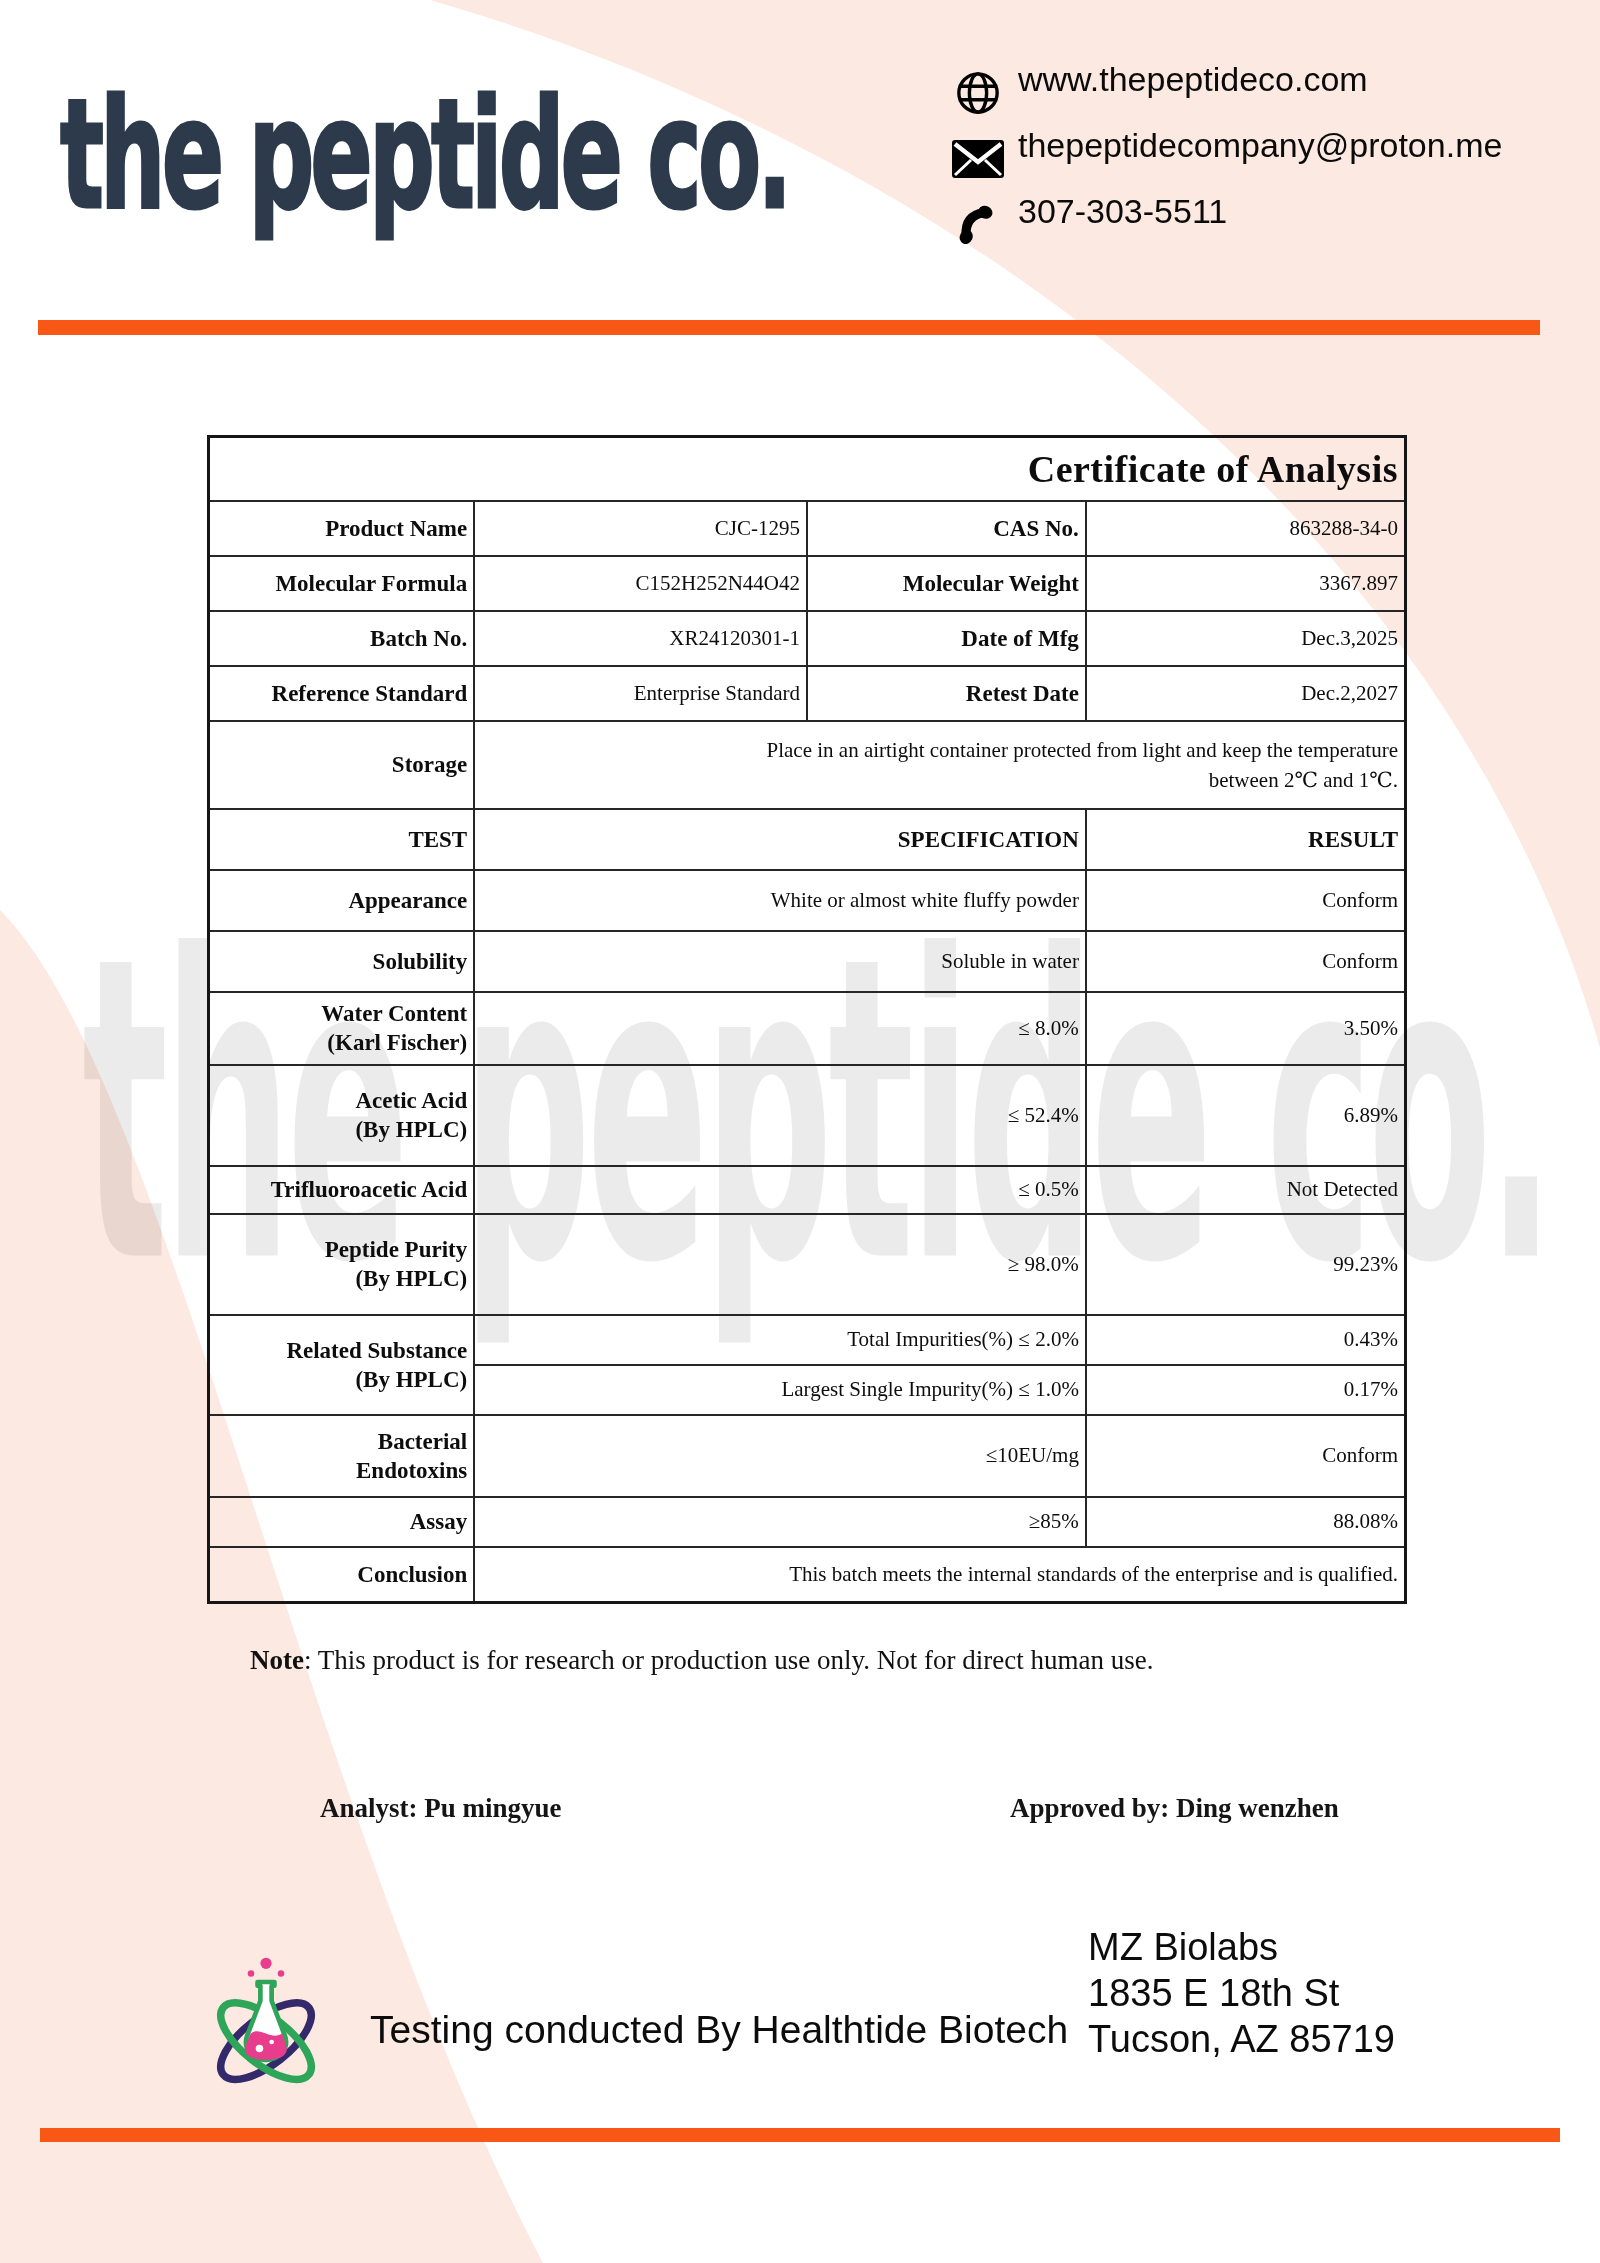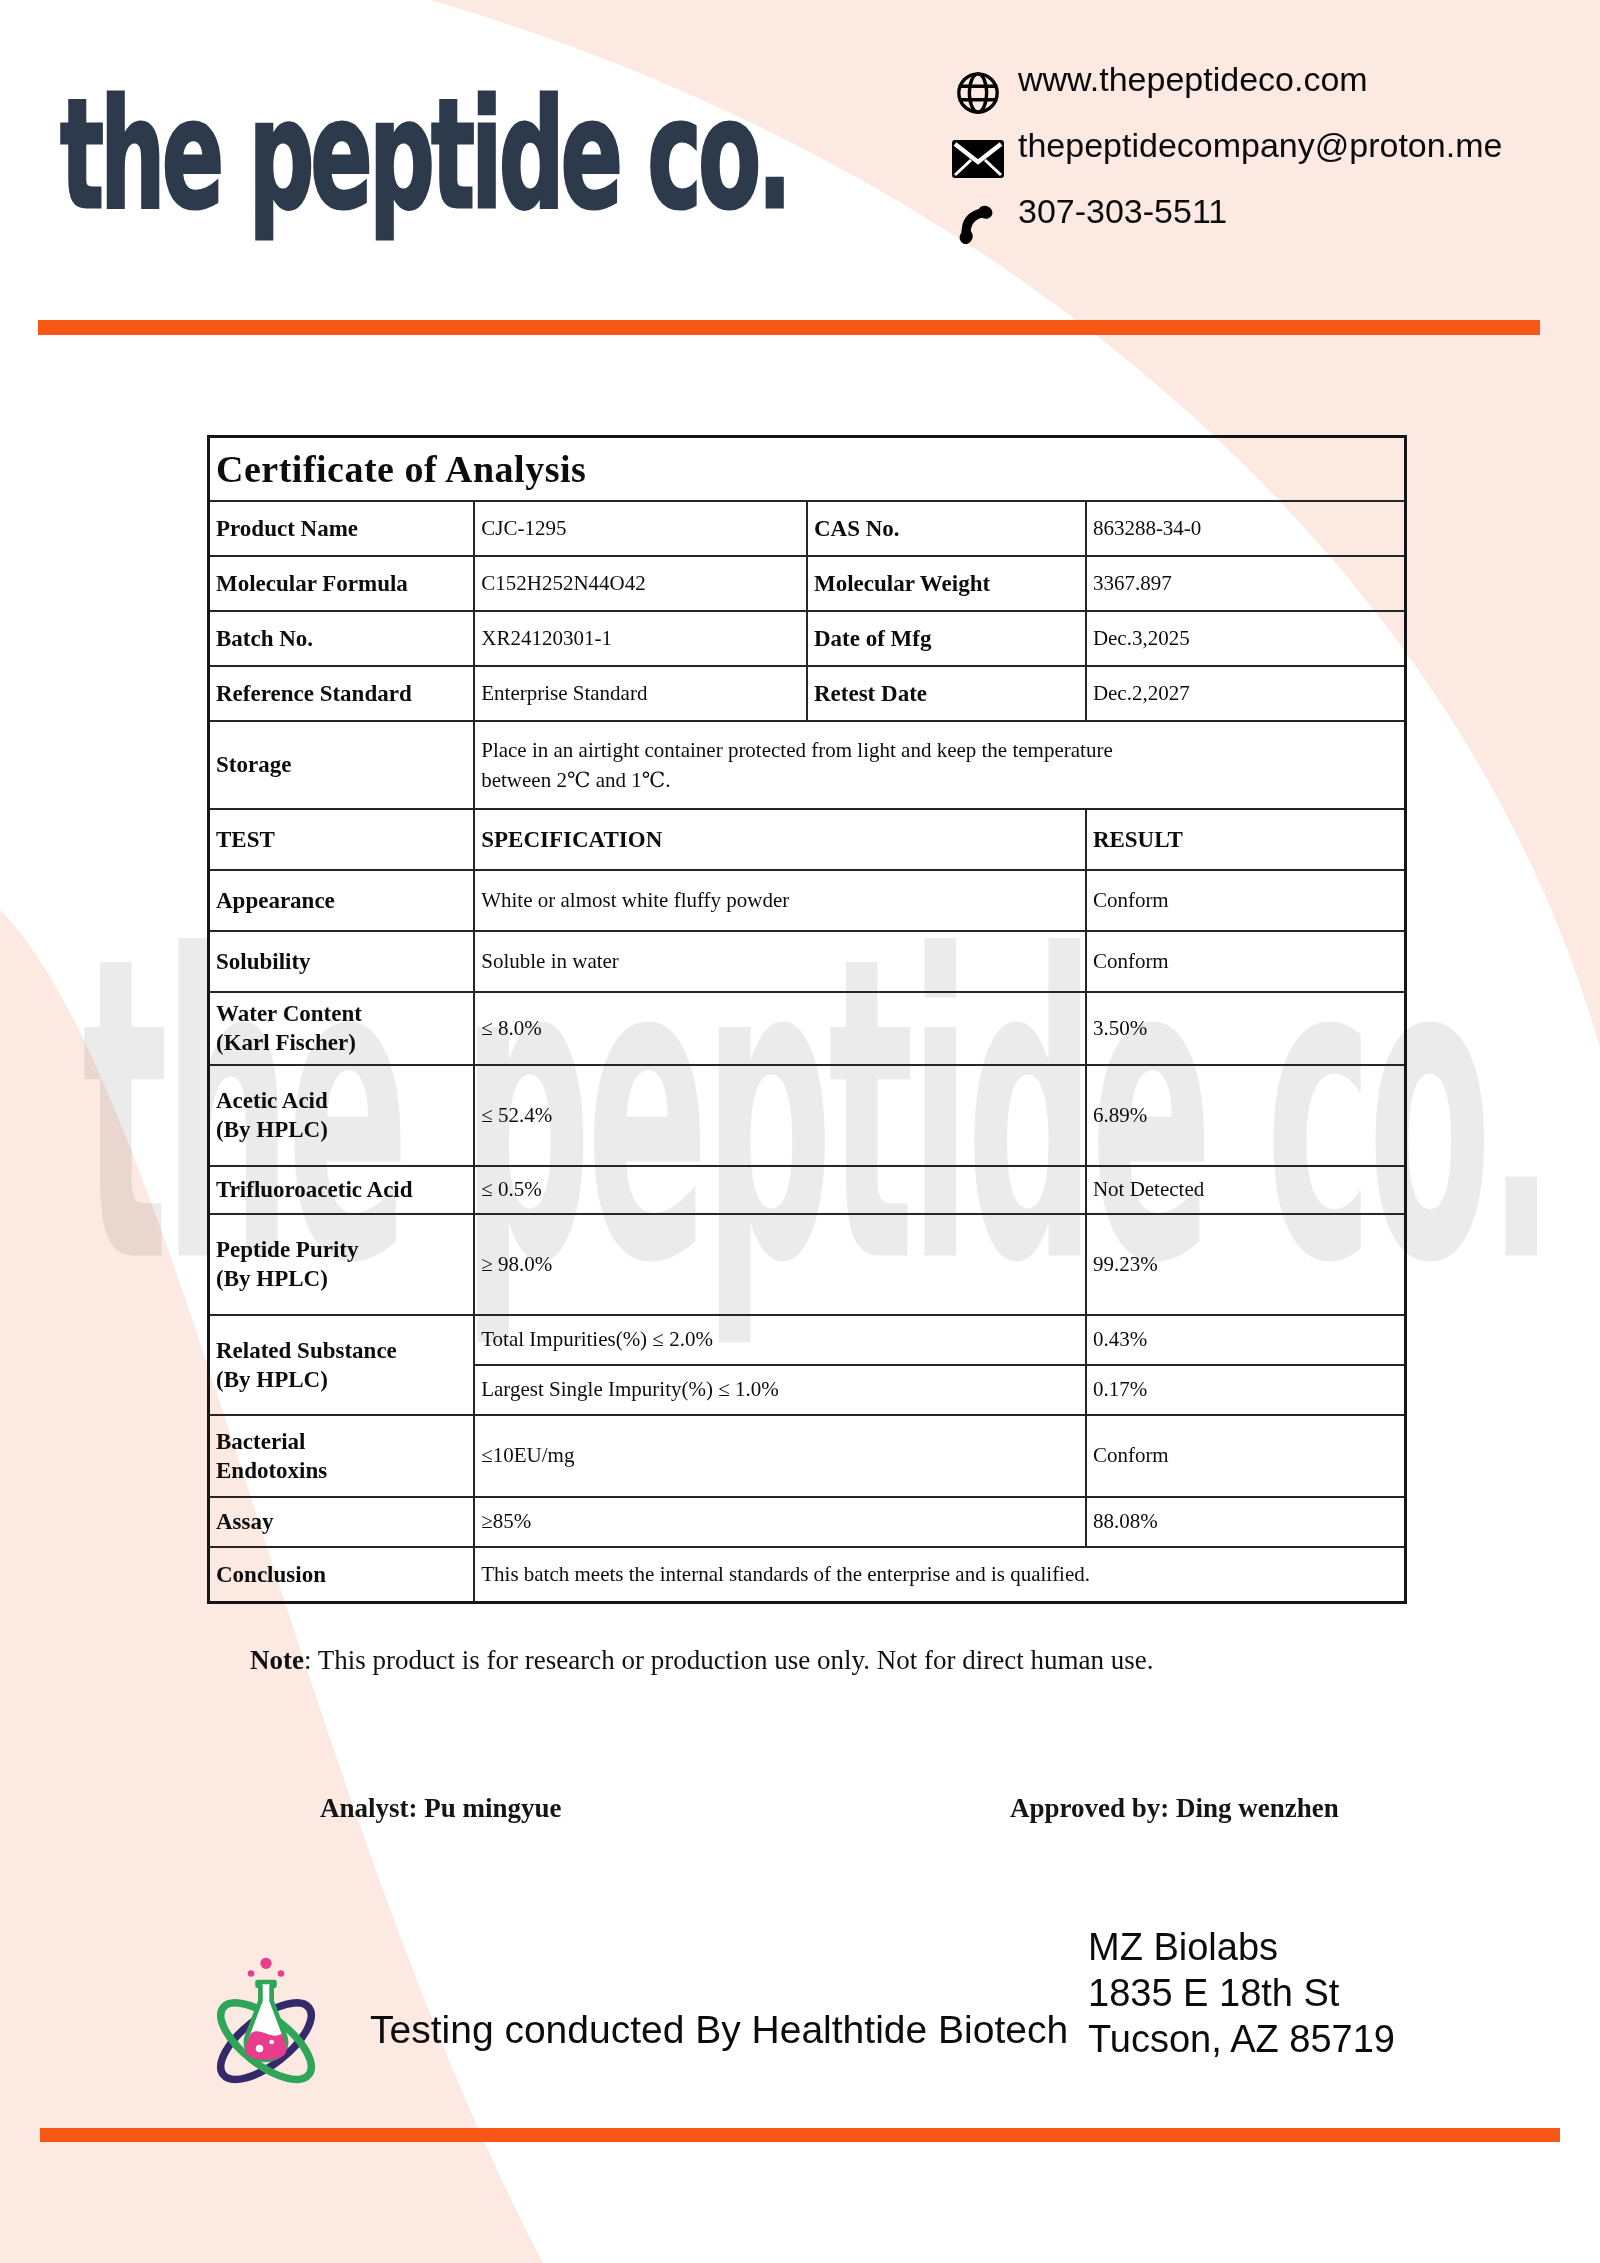--- a/index.html
+++ b/index.html
@@ -29,21 +29,21 @@
   .top-bar{position:absolute;left:38px;top:320px;width:1502px;height:15px;z-index:2;}
   .bottom-bar{position:absolute;left:40px;top:2128px;width:1520px;height:14px;z-index:2;}
   
   table.coa{
     position:absolute;left:207px;top:435px;width:1200px;z-index:2;
     border-collapse:collapse;table-layout:fixed;
     font-family:"Liberation Serif","DejaVu Serif","DejaVu Sans",serif;
     color:#0d0d0d;background:transparent;
     border:3px solid #161616;
   }
-  table.coa td{border:2px solid #262626;text-align:left;vertical-align:middle;padding:0 6px;background:transparent;}
+  table.coa td{border:2px solid #262626;text-align:right;vertical-align:middle;padding:0 6px;background:transparent;}
   td.title-cell{font-size:38px;font-weight:bold;letter-spacing:0.5px;}
   td.lbl{font-weight:bold;font-size:23px;white-space:pre-line;line-height:29px;}
   td.val{font-size:21px;}
   .h64{height:64px}.h55{height:55px}.h88{height:88px}.h47{height:61px}
   .h73{height:73px}.h80{height:101px}.h48{height:48px}.h50{height:50px}
   .h82{height:82px}.h56{height:56px}
   td.storage-val{font-size:21px;line-height:30px;margin-top:28px;}
   
   .note{position:absolute;left:250px;top:1645px;z-index:2;
     font-family:"Liberation Serif","DejaVu Serif",serif;font-size:27px;color:#111;}

